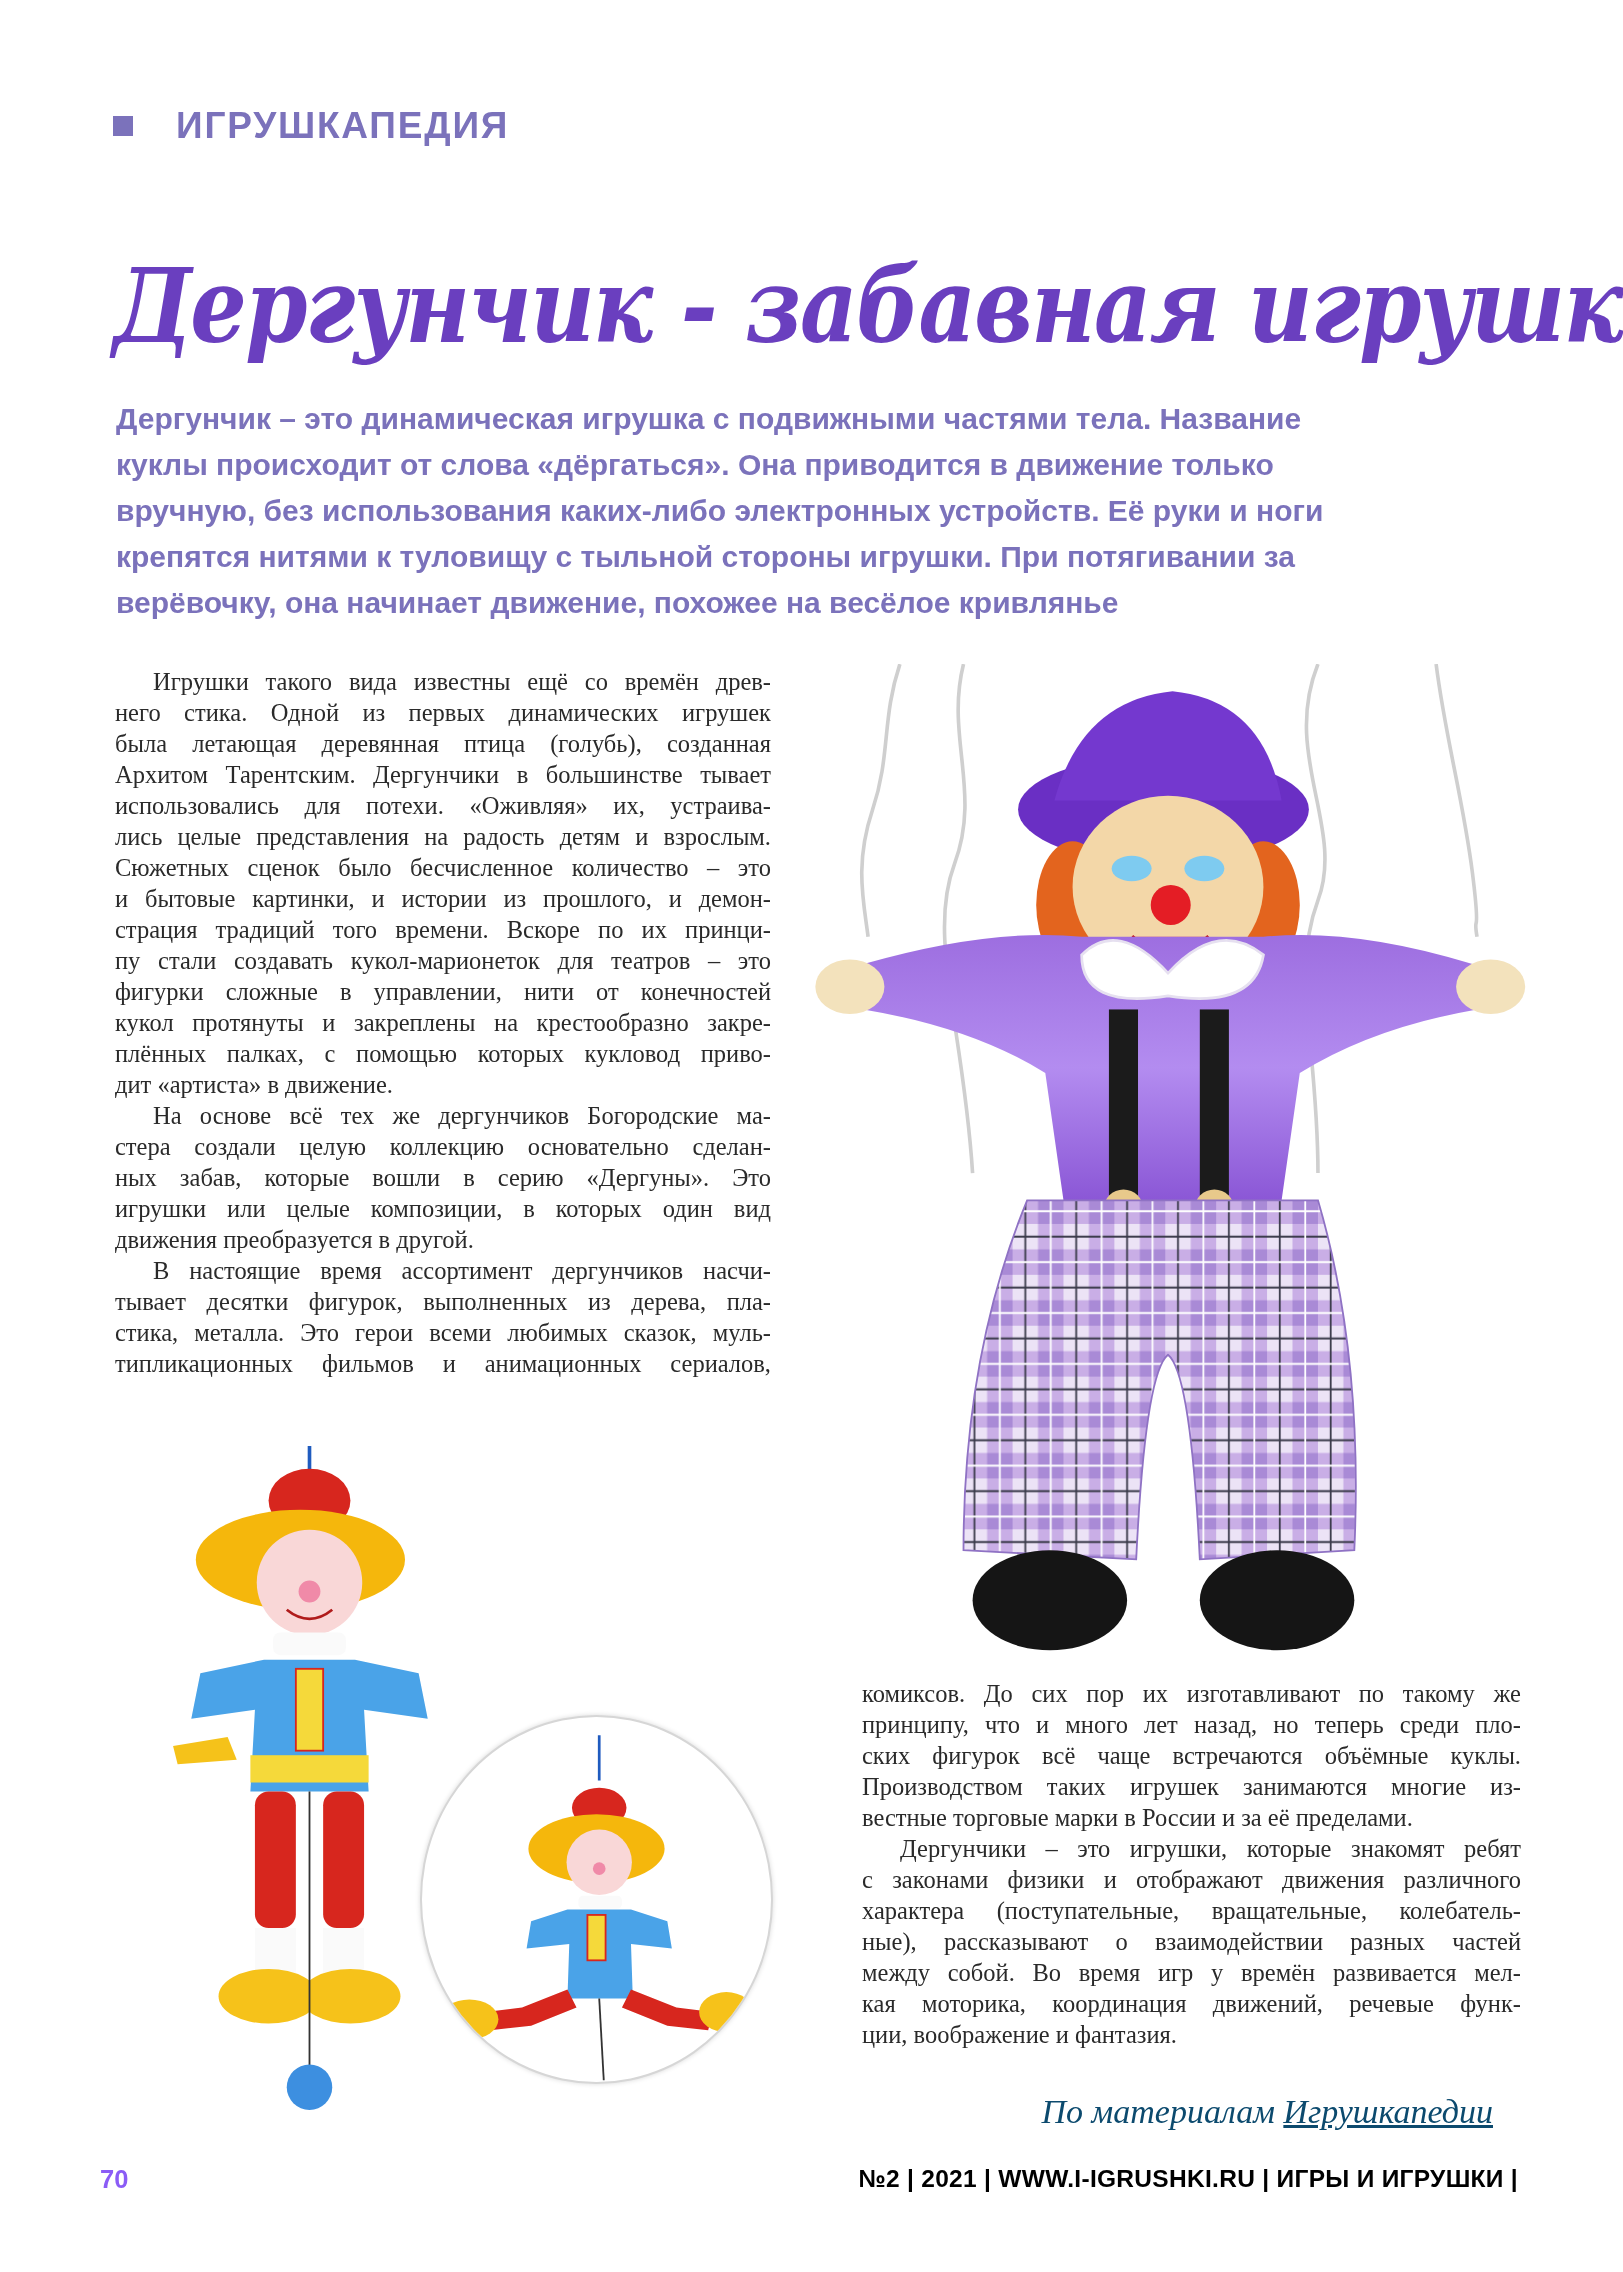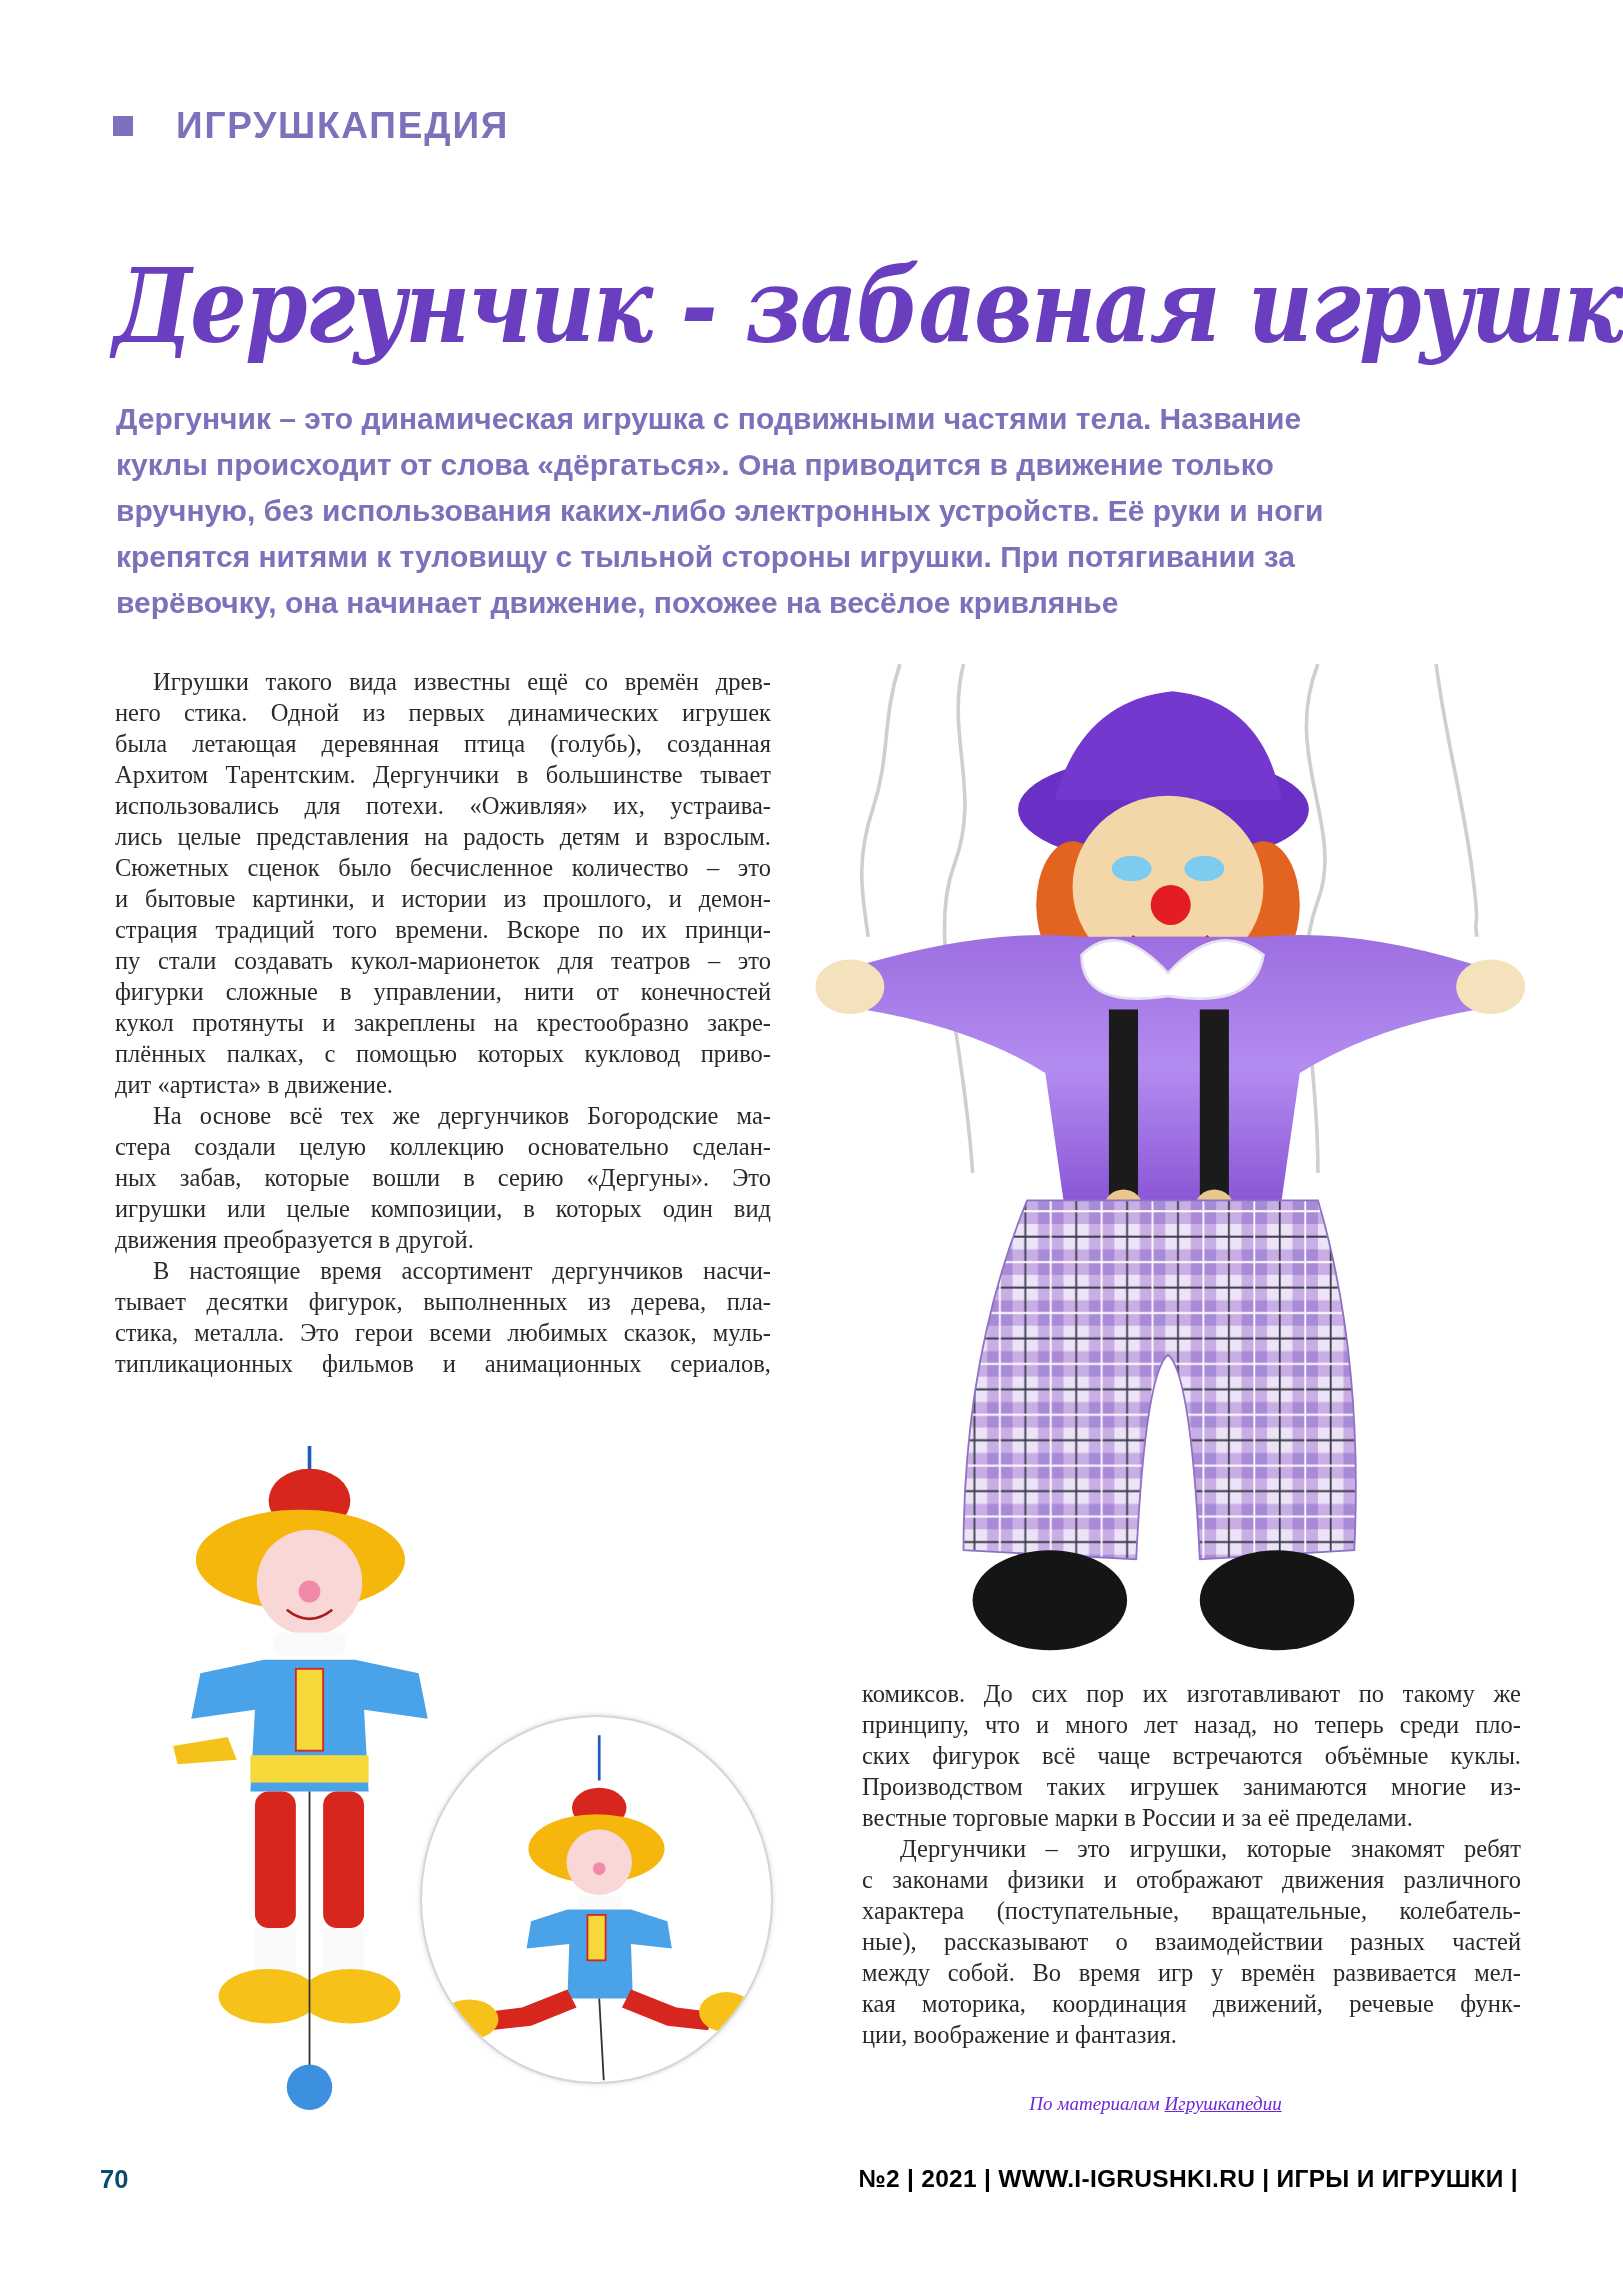--- a/index.html
+++ b/index.html
@@ -25,25 +25,25 @@
   .col-left { left: 115px; top: 666px; width: 656px; }
   .col-right { left: 834px; top: 1678px; width: 659px; margin-left: 28px; }
 
   
   .img-box { overflow: hidden; background: #fff; }
   .img-clown { left: 809px; top: 664px; width: 718px; height: 1009px; }
   .img-boy { left: 173px; top: 1446px; width: 273px; height: 673px; }
   .img-circle { left: 420px; top: 1715px; width: 349px; height: 365px; border-radius: 50%; border: 2.7px solid #d6d6d6; box-shadow: 0 0 5.5px rgba(0,0,0,0.15); }
 
   
-  .attribution { left: 818px; top: 2093px; width: 675px; text-align: center; font-family: "Liberation Serif", serif; font-style: italic; font-size: 19px; color: #6d28d9; }
+  .attribution { left: 818px; top: 2093px; width: 675px; text-align: right; font-family: "Liberation Serif", serif; font-style: italic; font-size: 34px; color: #0c4a6e; }
   .attribution .src { text-decoration: underline; }
 
   
-  .page-num { left: 100px; top: 2165px; font-family: "Liberation Sans", sans-serif; font-weight: bold; font-size: 25.5px; color: #0c4a6e; }
+  .page-num { left: 100px; top: 2165px; font-family: "Liberation Sans", sans-serif; font-weight: bold; font-size: 25.5px; color: #8b5cf6; }
   .footer-right { left: 818px; top: 2165px; width: 700px; text-align: right; font-family: "Liberation Sans", sans-serif; font-weight: bold; font-size: 24.5px; color: #000000; white-space: nowrap; letter-spacing: 0.3px; }
 </style>
 </head>
 <body>
 
 <div class="abs section-mark"></div>
 <div class="abs section-label">ИГРУШКАПЕДИЯ</div>
 
 <h1 class="abs title" style="margin:0">Дергунчик - забавная игрушка</h1>
 

